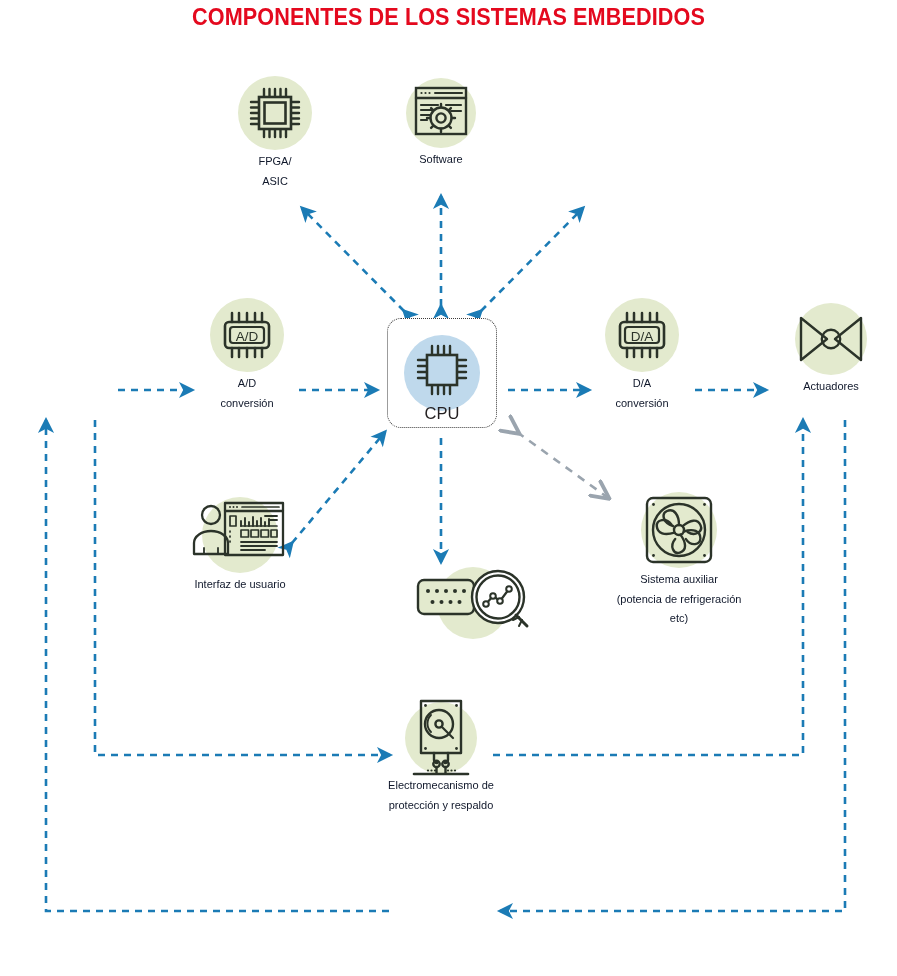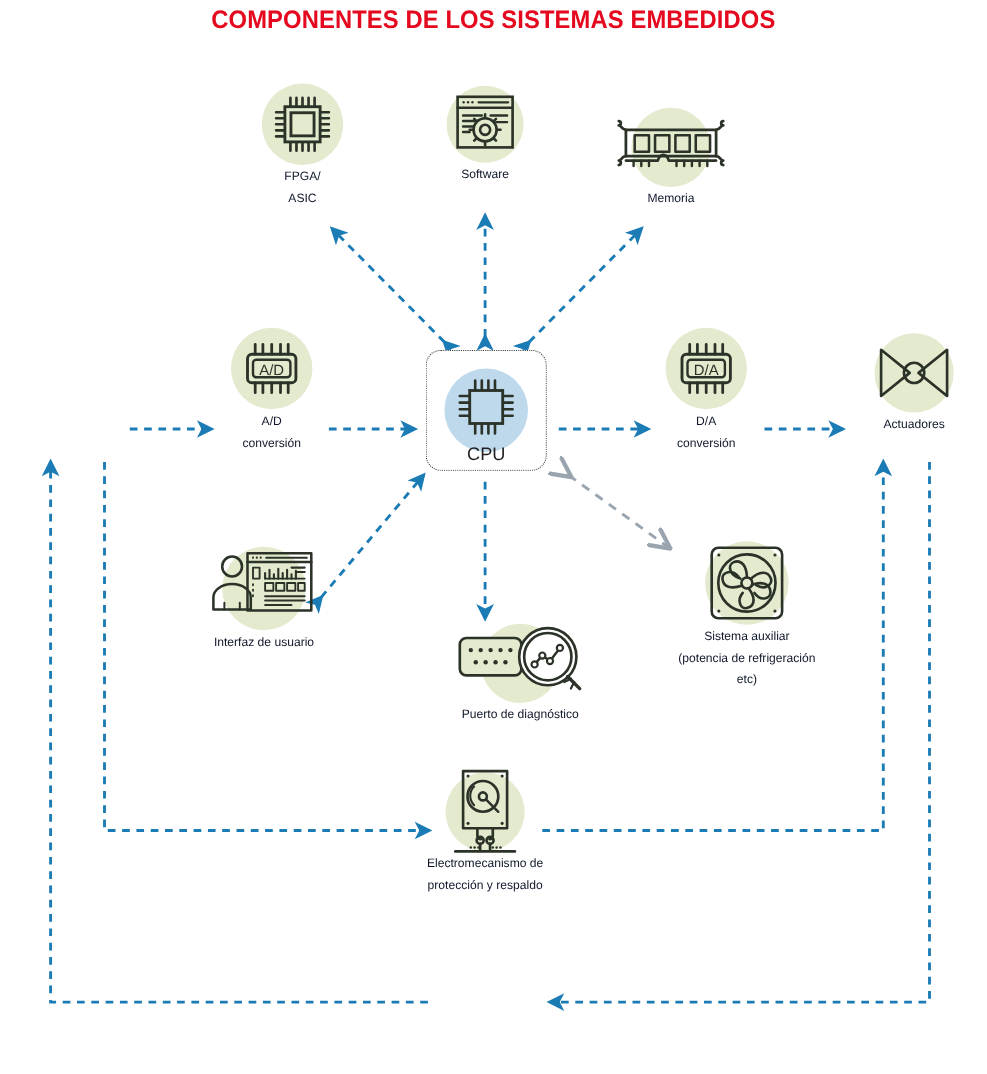--- a/index.html
+++ b/index.html
@@ -117,38 +117,20 @@
           <g stroke-width="2.4">
             <path d="M0,-14 v3.2 M0,14 v-3.2 M-14,0 h3.2 M14,0 h-3.2"></path>
             <path d="M-9.9,-9.9 l2.3,2.3 M9.9,9.9 l-2.3,-2.3 M9.9,-9.9 l-2.3,2.3 M-9.9,9.9 l2.3,-2.3"></path>
           </g>
         </g>
       </svg>
     </div>
     <div class="cap">Software</div>
   </div>
 
-  <div class="node" id="n-memoria" style="left:545px;top:98px;width:130px;">
-    <div class="disc" style="width:72px;height:72px;">
-      <svg width="100" height="58" viewBox="0 0 100 58" stroke="#2b3329" fill="none" stroke-width="2.5" stroke-linecap="round" stroke-linejoin="round">
-        <path d="M9,13 h82 v24 h-82 z"></path>
-        <path d="M9,13 c-4,0 -4,-4 -6.5,-4 c2.5,0 2.5,-4 0,-4 M9,37 c-4,0 -4,4 -6.5,4 c2.5,0 2.5,4 0,4"></path>
-        <path d="M91,13 c4,0 4,-4 6.5,-4 c-2.5,0 -2.5,-4 0,-4 M91,37 c4,0 4,4 6.5,4 c-2.5,0 -2.5,4 0,4"></path>
-        <rect x="17" y="18" width="13" height="15" stroke-width="2.3"></rect>
-        <rect x="35.5" y="18" width="13" height="15" stroke-width="2.3"></rect>
-        <rect x="54" y="18" width="13" height="15" stroke-width="2.3"></rect>
-        <rect x="72.5" y="18" width="13" height="15" stroke-width="2.3"></rect>
-        <path d="M9,41 H38 c2,-7 8,-7 10,0 H91" stroke-width="2.4"></path>
-        <g stroke-width="2.2">
-          <path d="M16,41 v5 M23,41 v5 M30,41 v5 M55,41 v5 M62,41 v5 M69,41 v5 M76,41 v5 M83,41 v5"></path>
-        </g>
-      </svg>
-    </div>
-    <div class="cap">Memoria</div>
-  </div>
 
 
   <div class="node" id="n-ad" style="left:189px;top:298px;width:116px;">
     <div class="disc" style="width:74px;height:74px;">
       <svg width="78" height="70" viewBox="0 0 78 70" stroke="#2b3329" fill="none" stroke-width="2.6" stroke-linecap="round">
         <rect x="17" y="22" width="44" height="26" rx="4"></rect>
         <rect x="22" y="27" width="34" height="16" rx="3" stroke-width="2.2"></rect>
         <g stroke-width="2.5">
           <path d="M24,13 v9 M31,13 v9 M39,13 v9 M47,13 v9 M54,13 v9"></path>
           <path d="M24,48 v9 M31,48 v9 M39,48 v9 M47,48 v9 M54,48 v9"></path>
@@ -251,21 +233,20 @@
         <circle cx="89" cy="33" r="21.5"></circle>
         <path d="M107,51 l11,11" stroke-width="3"></path>
         <path d="M104,56 l6,-3 M110,62 l3,-6" stroke-width="2"></path>
         <path d="M77,40 l7,-8 l7,5 l9,-12" stroke-width="2.2"></path>
         <circle cx="77" cy="40" r="2.8" fill="#fff" stroke-width="2"></circle>
         <circle cx="84" cy="32" r="2.8" fill="#fff" stroke-width="2"></circle>
         <circle cx="91" cy="37" r="2.8" fill="#fff" stroke-width="2"></circle>
         <circle cx="100" cy="25" r="2.8" fill="#fff" stroke-width="2"></circle>
       </svg>
     </div>
-    <div class="cap">Puerto de diagnóstico</div>
   </div>
 
   <div class="node" id="n-auxiliar" style="left:568px;top:492px;width:222px;">
     <div class="disc" style="width:76px;height:76px;">
       <svg width="80" height="80" viewBox="0 0 80 80" stroke="#2b3329" fill="none" stroke-width="2.4" stroke-linecap="round" stroke-linejoin="round">
         <rect x="8" y="8" width="64" height="64" rx="6"></rect>
         <circle cx="14.5" cy="14.5" r="1.4" fill="#2b3329" stroke="none"></circle>
         <circle cx="65.5" cy="14.5" r="1.4" fill="#2b3329" stroke="none"></circle>
         <circle cx="14.5" cy="65.5" r="1.4" fill="#2b3329" stroke="none"></circle>
         <circle cx="65.5" cy="65.5" r="1.4" fill="#2b3329" stroke="none"></circle>

